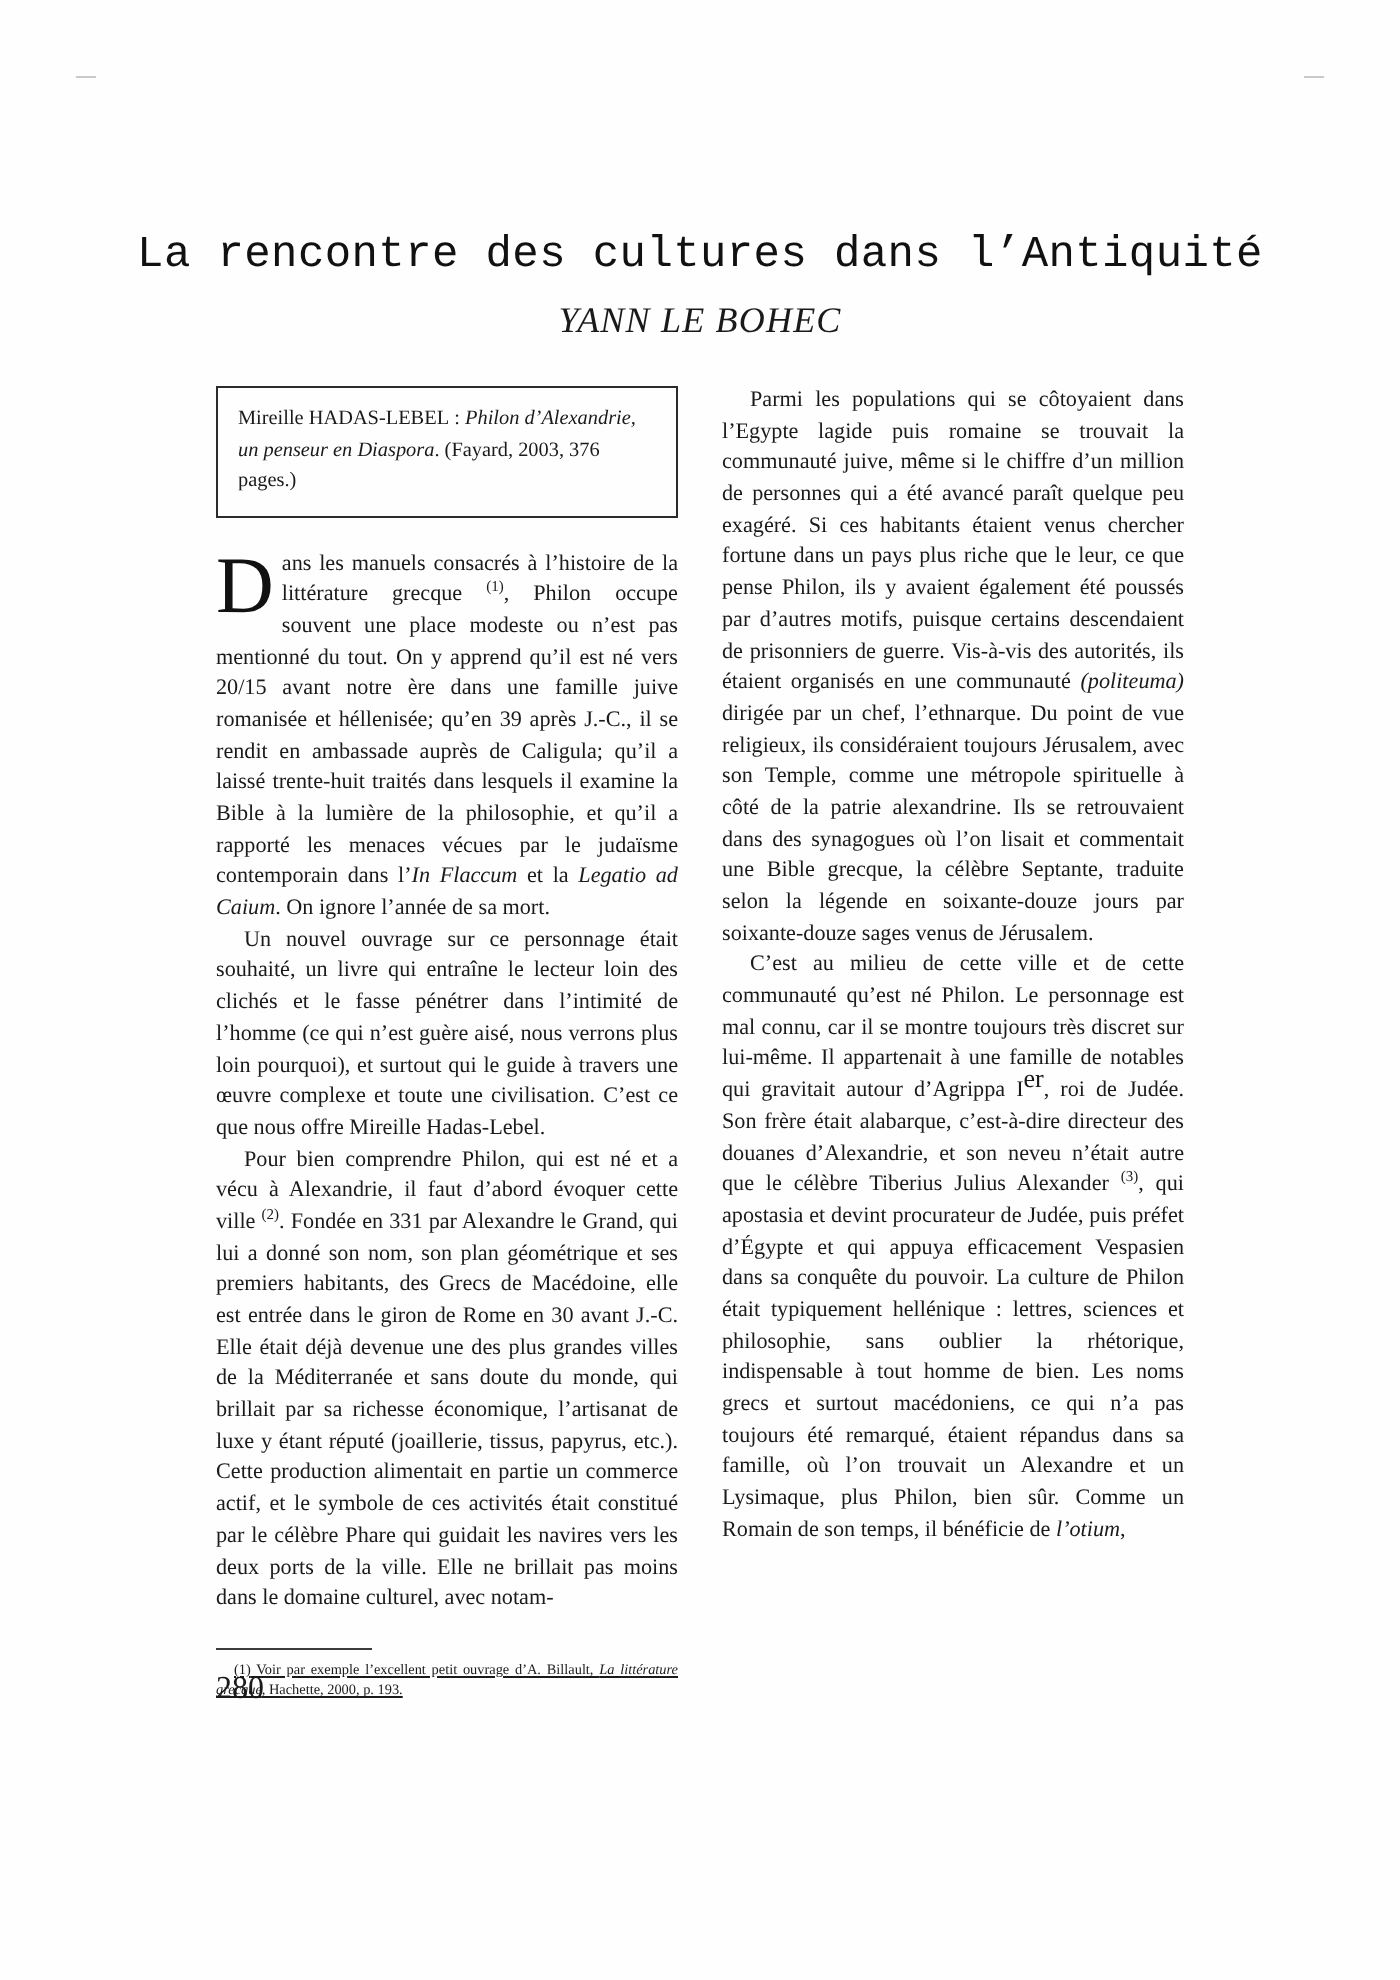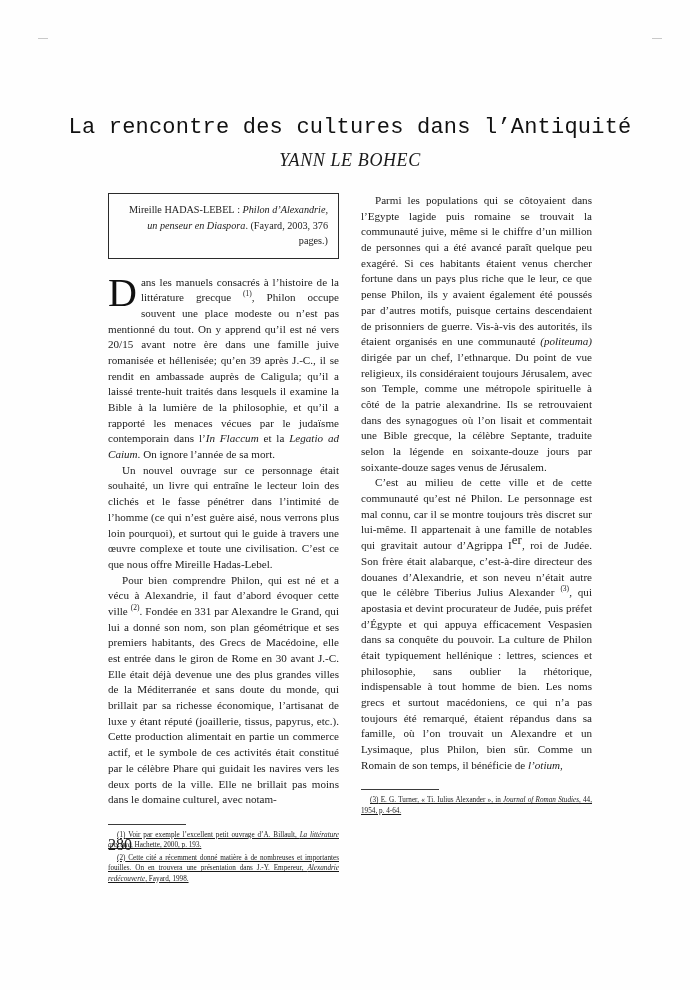--- a/index.html
+++ b/index.html
@@ -69,21 +69,21 @@
     width: 231px;
     position: relative;
   }
 
   .citation-box {
     border: 1px solid #2b2b2b;
     padding: 8px 10px 9px 10px;
     margin-bottom: 16px;
     font-size: 10.2px;
     line-height: 1.52;
-    text-align: right;
+    text-align: left;
   }
   .smallcaps {
     font-variant: small-caps;
   }
   .it { font-style: italic; }
 
   p.body {
     margin: 0;
     font-size: 11.1px;
     line-height: 1.415;
@@ -178,43 +178,34 @@
 
         <p class="body indent">
           <span>Pour bien comprendre Philon, qui est né et a vécu à Alexandrie, il faut d’abord évoquer cette ville </span><sup class="fn">(2)</sup><span>. Fondée en 331 par Alexandre le Grand, qui lui a donné son nom, son plan géométrique et ses premiers habitants, des Grecs de Macédoine, elle est entrée dans le giron de Rome en 30 avant J.-C. Elle était déjà devenue une des plus grandes villes de la Méditerranée et sans doute du monde, qui brillait par sa richesse économique, l’artisanat de luxe y étant réputé (joaillerie, tissus, papyrus, etc.). Cette production alimentait en partie un commerce actif, et le symbole de ces activités était constitué par le célèbre Phare qui guidait les navires vers les deux ports de la ville. Elle ne brillait pas moins dans le domaine culturel, avec notam-</span>
         </p>
 
         <div class="footnotes">
           <div class="rule"></div>
           <p>
             <span>(1)</span><span> Voir par exemple l’excellent petit ouvrage d’A. Billault, </span><span class="it">La littérature grecque</span><span>, Hachette, 2000, p. 193.</span>
           </p>
-          <p>
-            <span>(2)</span><span> Cette cité a récemment donné matière à de nombreuses et importantes fouilles. On en trouvera une présentation dans J.-Y. Empereur, </span><span class="it">Alexandrie redécouverte</span><span>, Fayard, 1998.</span>
-          </p>
         </div>
       </div>
 
       <div class="col col-right">
 
 
         <p class="body indent">
           <span>Parmi les populations qui se côtoyaient dans l’Egypte lagide puis romaine se trouvait la communauté juive, même si le chiffre d’un million de personnes qui a été avancé paraît quelque peu exagéré. Si ces habitants étaient venus chercher fortune dans un pays plus riche que le leur, ce que pense Philon, ils y avaient également été poussés par d’autres motifs, puisque certains descendaient de prisonniers de guerre. Vis-à-vis des autorités, ils étaient organisés en une communauté </span><span class="it">(politeuma)</span><span> dirigée par un chef, l’ethnarque. Du point de vue religieux, ils considéraient toujours Jérusalem, avec son Temple, comme une métropole spirituelle à côté de la patrie alexandrine. Ils se retrouvaient dans des synagogues où l’on lisait et commentait une Bible grecque, la célèbre Septante, traduite selon la légende en soixante-douze jours par soixante-douze sages venus de Jérusalem.</span>
         </p>
 
         <p class="body indent">
           <span>C’est au milieu de cette ville et de cette communauté qu’est né Philon. Le personnage est mal connu, car il se montre toujours très discret sur lui-même. Il appartenait à une famille de notables qui gravitait autour d’Agrippa I</span><sup class="ord">er</sup><span>, roi de Judée. Son frère était alabarque, c’est-à-dire directeur des douanes d’Alexandrie, et son neveu n’était autre que le célèbre Tiberius Julius Alexander </span><sup class="fn">(3)</sup><span>, qui apostasia et devint procurateur de Judée, puis préfet d’Égypte et qui appuya efficacement Vespasien dans sa conquête du pouvoir. La culture de Philon était typiquement hellénique : lettres, sciences et philosophie, sans oublier la rhétorique, indispensable à tout homme de bien. Les noms grecs et surtout macédoniens, ce qui n’a pas toujours été remarqué, étaient répandus dans sa famille, où l’on trouvait un Alexandre et un Lysimaque, plus Philon, bien sûr. Comme un Romain de son temps, il bénéficie de </span><span class="it">l’otium</span><span>,</span>
         </p>
 
-        <div class="footnotes">
-          <div class="rule"></div>
-          <p>
-            <span>(3)</span><span> E. G. Turner, « Ti. Iulius Alexander », in </span><span class="it">Journal of Roman Studies</span><span>, 44, 1954, p. 4-64.</span>
-          </p>
-        </div>
       </div>
 
     </div>
   </div>
 
   <div class="folio">280</div>
 
 </div>
 
 </body></html>

